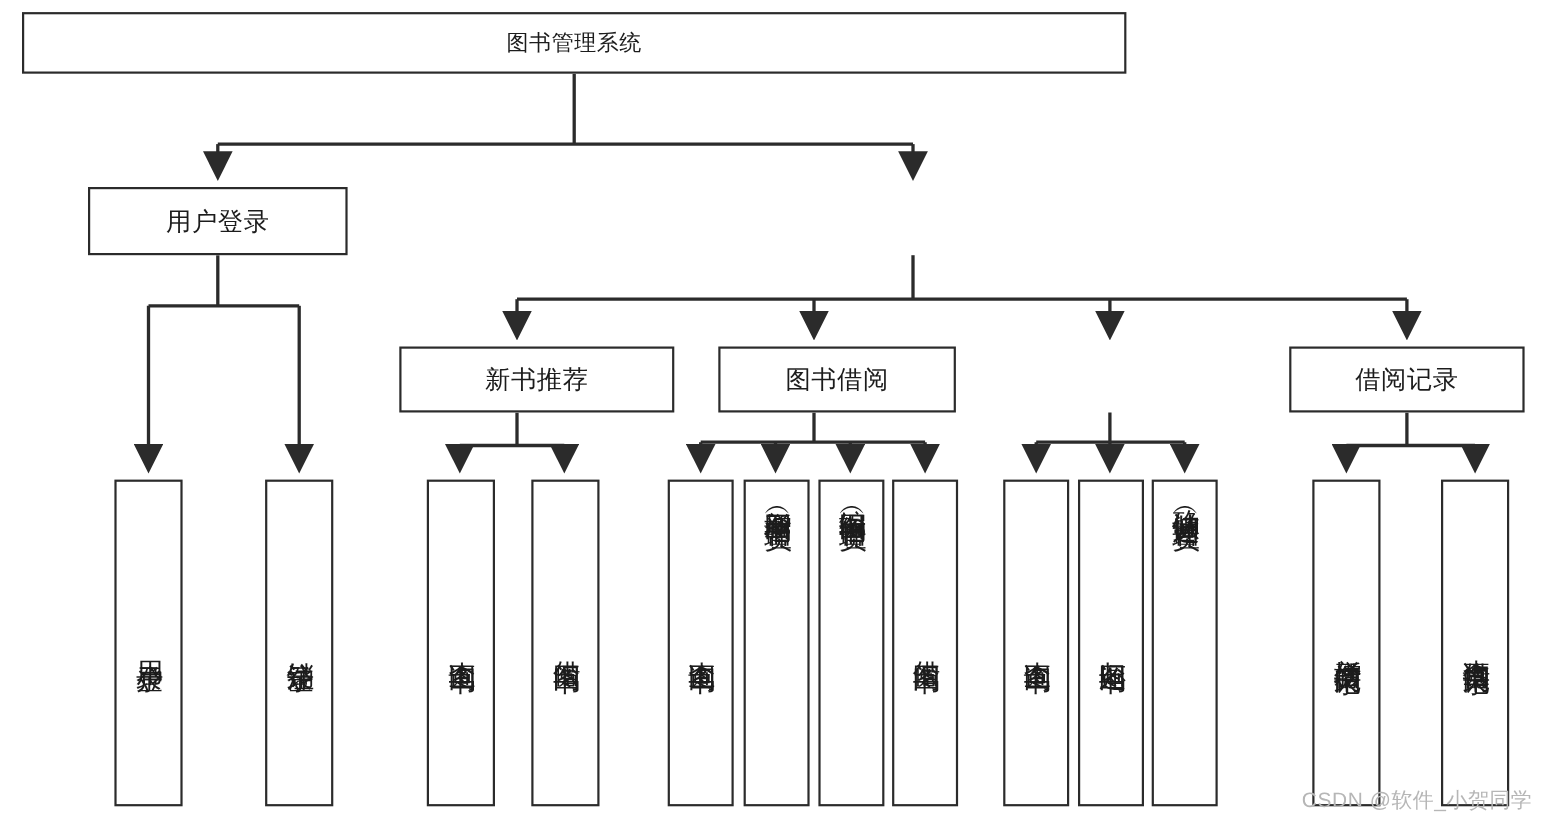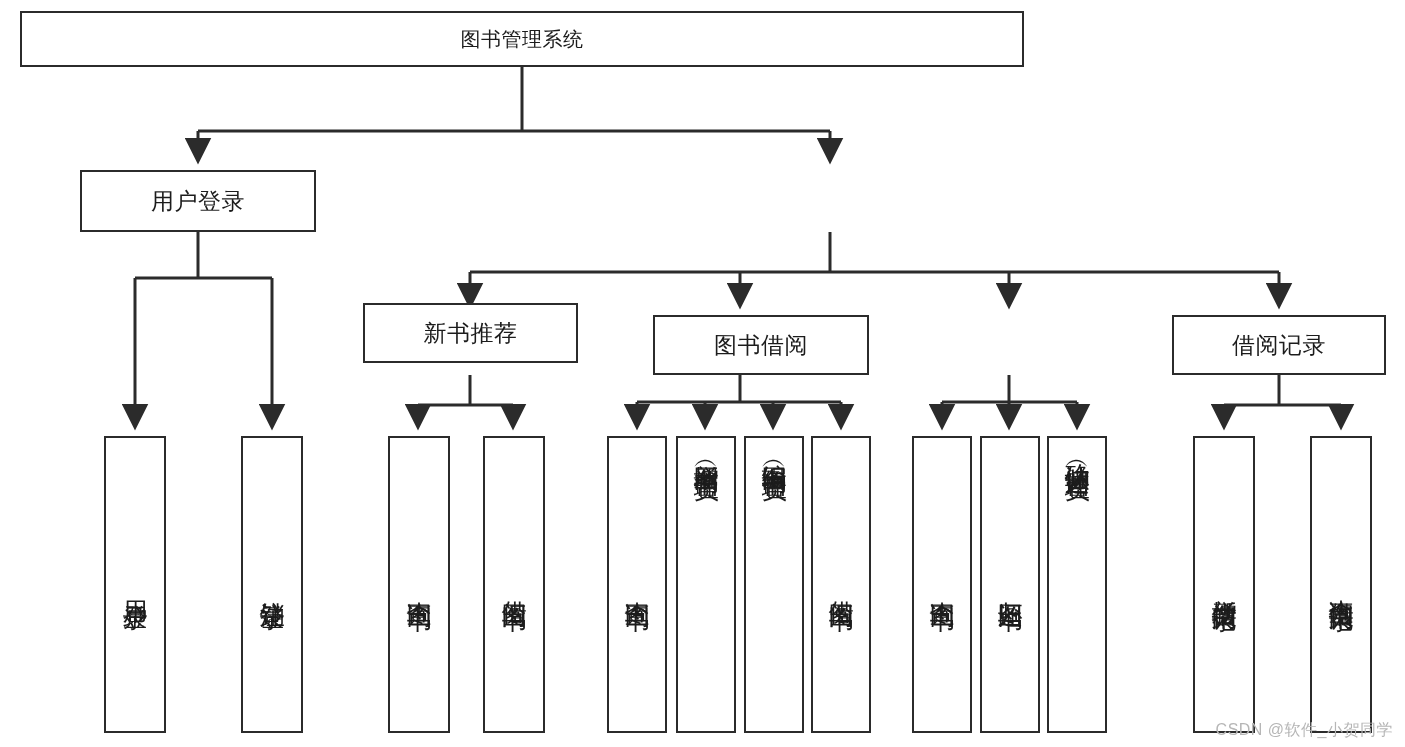--- a/index.html
+++ b/index.html
@@ -67,21 +67,21 @@
   }
   
   .node.vert.centered {
     align-items: center;
     padding-top: 0;
   }
   #watermark {
     position: absolute;
     right: 12px;
     bottom: 6px;
-    font-size: 16px;
+    font-size: 19px;
     color: #b6b6b6;
     z-index: 5;
     white-space: nowrap;
     letter-spacing: 0.5px;
   }
 </style>
 </head>
 <body>
 
 <div id="diagram">
@@ -137,21 +137,21 @@
   </svg>
 
   <div class="node horiz root" style="left:20px; top:11px; width:1004px; height:56px;">
     <span class="label">图书管理系统</span>
   </div>
 
   <div class="node horiz" style="left:80px; top:170px; width:236px; height:62px;">
     <span class="label">用户登录</span>
   </div>
 
-  <div class="node horiz" style="left:363px; top:303px; width:215px; height:60px;justify-content:center;">
+  <div class="node horiz" style="left:363px; top:315px; width:250px; height:60px;justify-content:center;">
     <span class="label">新书推荐</span>
   </div>
   <div class="node horiz" style="left:632px; top:315px; width:216px; height:60px;margin-left:21px;">
     <span class="label">图书借阅</span>
   </div>
   <div class="node horiz" style="left:1172px; top:315px; width:214px; height:60px;">
     <span class="label">借阅记录</span>
   </div>
 
   <div class="node vert centered" style="left:104px; top:436px; width:62px; height:297px;">

